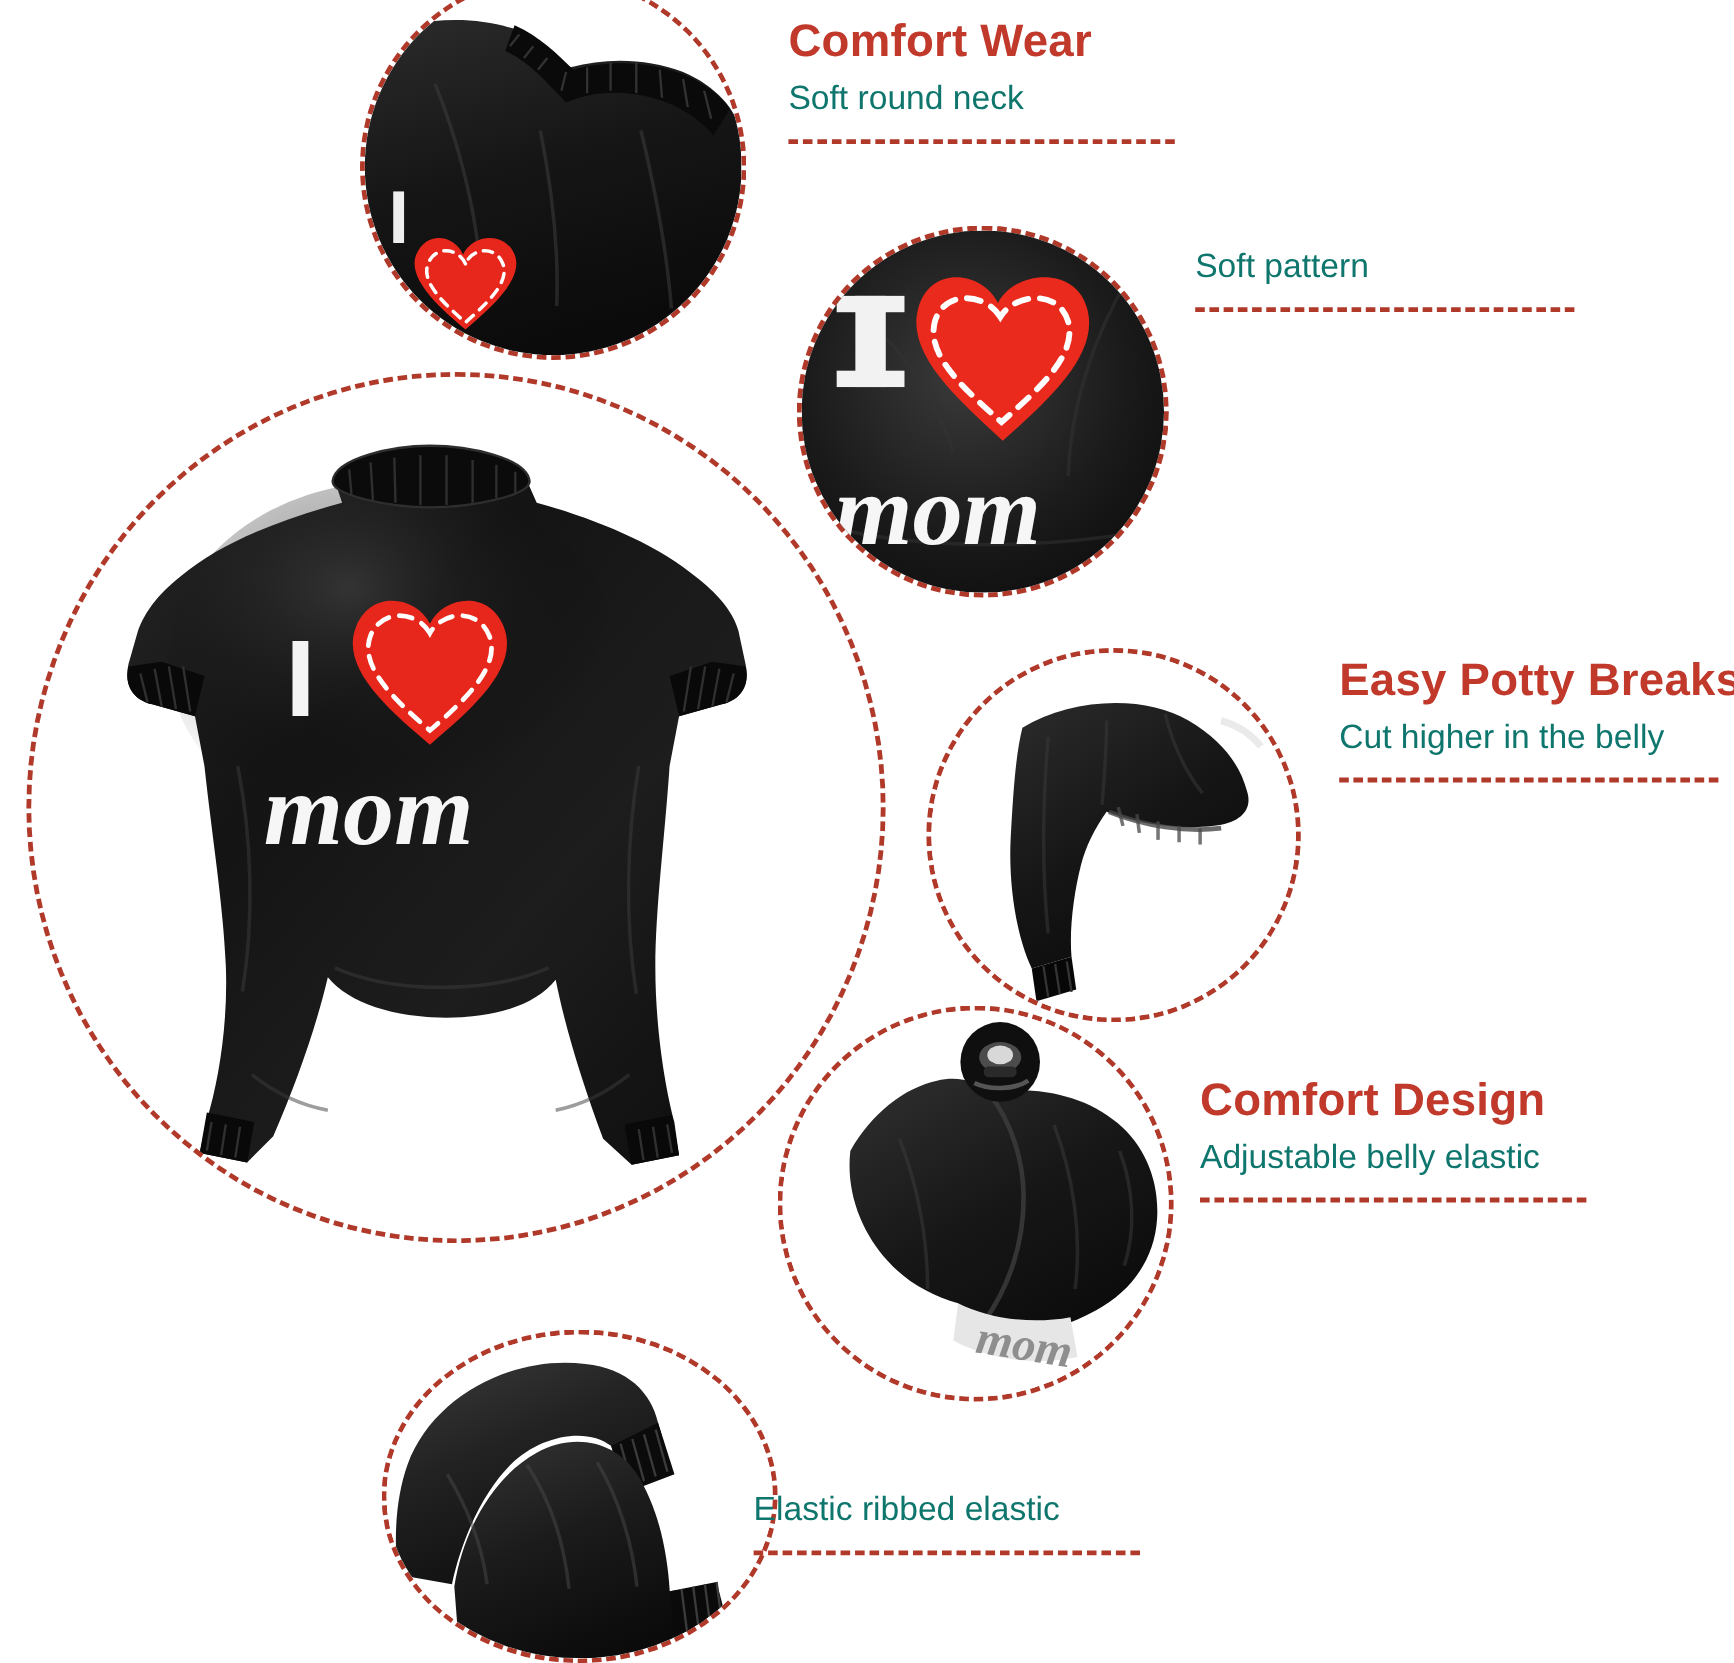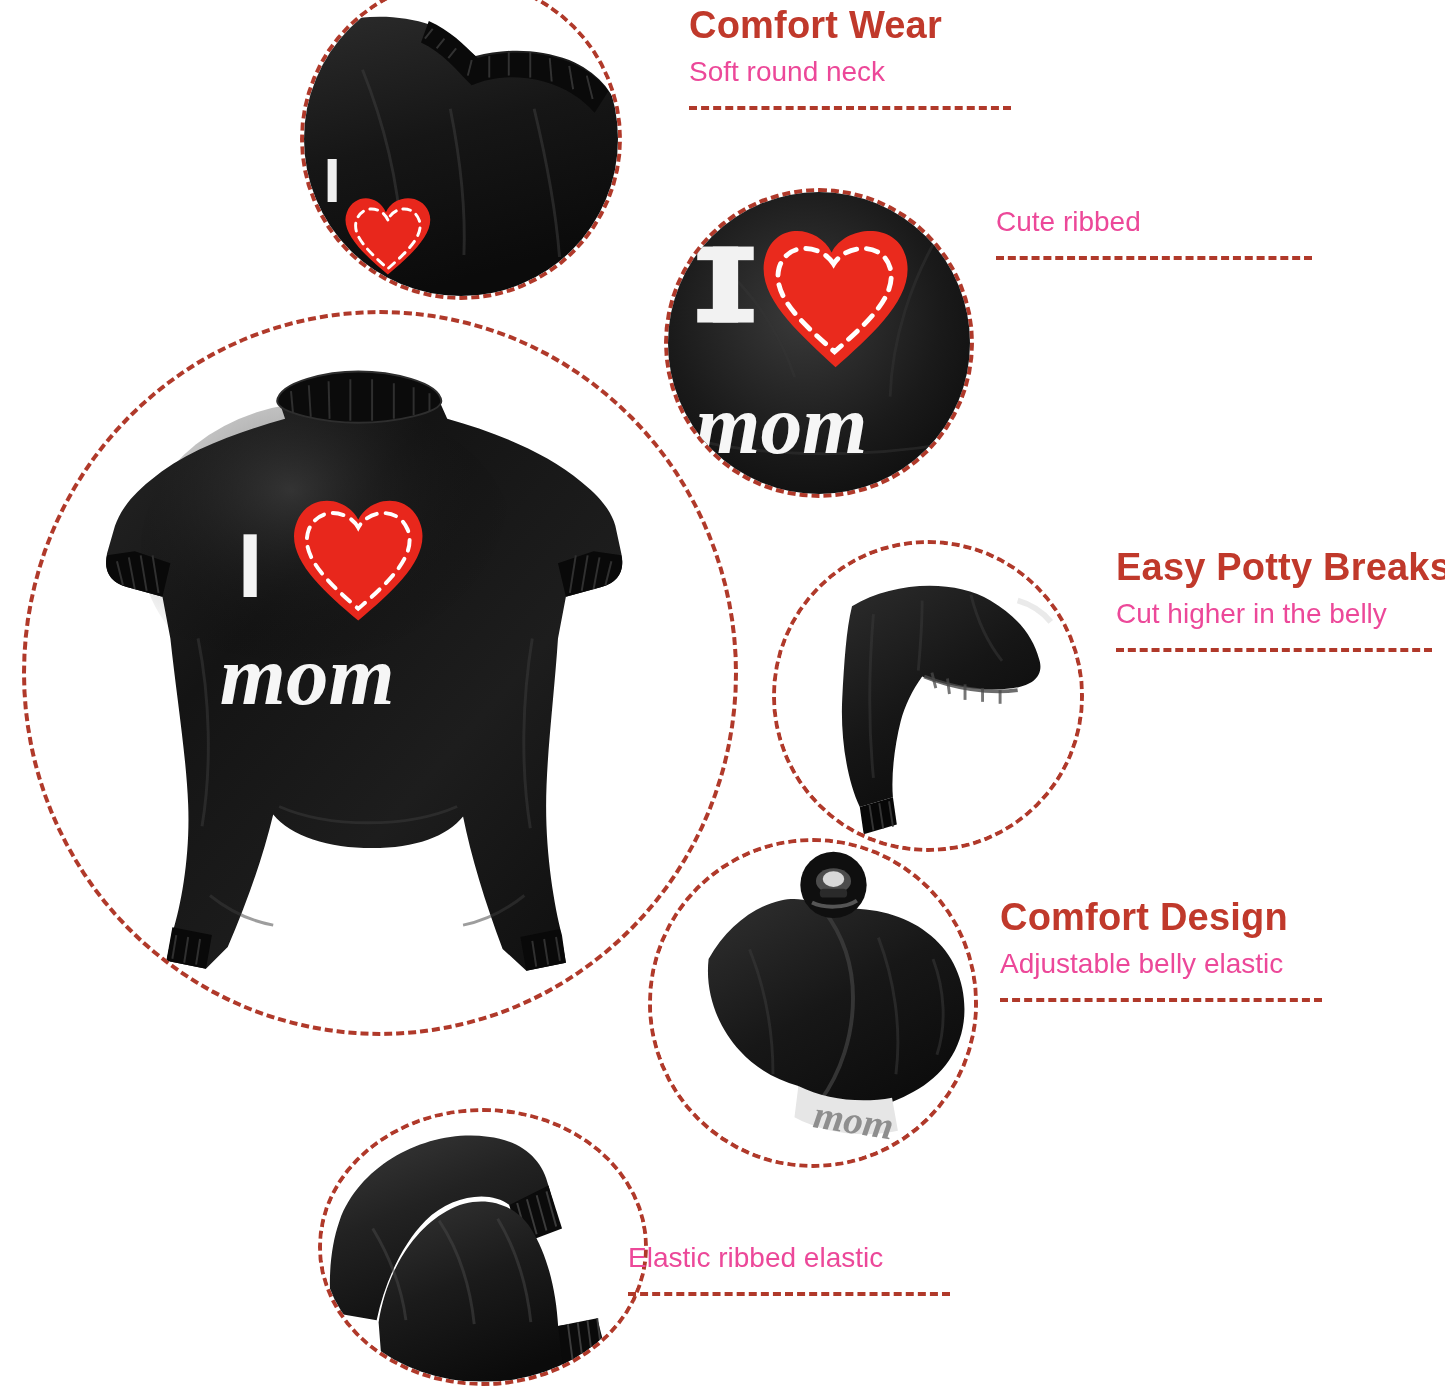--- a/index.html
+++ b/index.html
@@ -28,37 +28,37 @@
   }
   .feature .title {
     color: #c0392b;
     font-size: 38px;
     font-weight: 700;
     letter-spacing: 0.2px;
     line-height: 1.05;
     white-space: nowrap;
   }
   .feature .subtitle {
-    color: #ec4899;
+    color: #0f766e;
     font-size: 28px;
     font-weight: 400;
     margin-top: 10px;
     white-space: nowrap;
   }
   .feature .rule {
     margin-top: 18px;
     height: 0;
     border-top: 4px dashed #b0392a;
     width: 320px;
   }
   .feature.align-left .title,
   .feature.align-left .subtitle { text-align: left; }
 
   
-  #f-comfort  { left: 657px; top: 6px; margin-left: 32px; }
+  #f-comfort  { left: 657px; top: 16px; }
   #f-comfort .rule { width: 322px; }
 
   #f-eye      { left: 996px; top: 196px; }
   #f-eye .rule { width: 316px; }
 
   #f-potty    { left: 1092px; top: 548px; margin-left: 24px; }
   #f-potty .rule { width: 316px; }
 
   #f-unique   { left: 1000px; top: 898px; }
   #f-unique .rule { width: 322px; }
@@ -485,21 +485,21 @@
     </svg>
   </div>
 
   <div class="feature align-left" id="f-comfort">
     <div class="title">Comfort Wear</div>
     <div class="subtitle">Soft round neck</div>
     <div class="rule"></div>
   </div>
 
   <div class="feature align-left" id="f-eye">
-    <div class="subtitle">Cute ribbed</div>
+    <div class="subtitle">Soft pattern</div>
     <div class="rule"></div>
   </div>
 
   <div class="feature align-left" id="f-potty">
     <div class="title">Easy Potty Breaks</div>
     <div class="subtitle">Cut higher in the belly</div>
     <div class="rule"></div>
   </div>
 
   <div class="feature align-left" id="f-unique">

